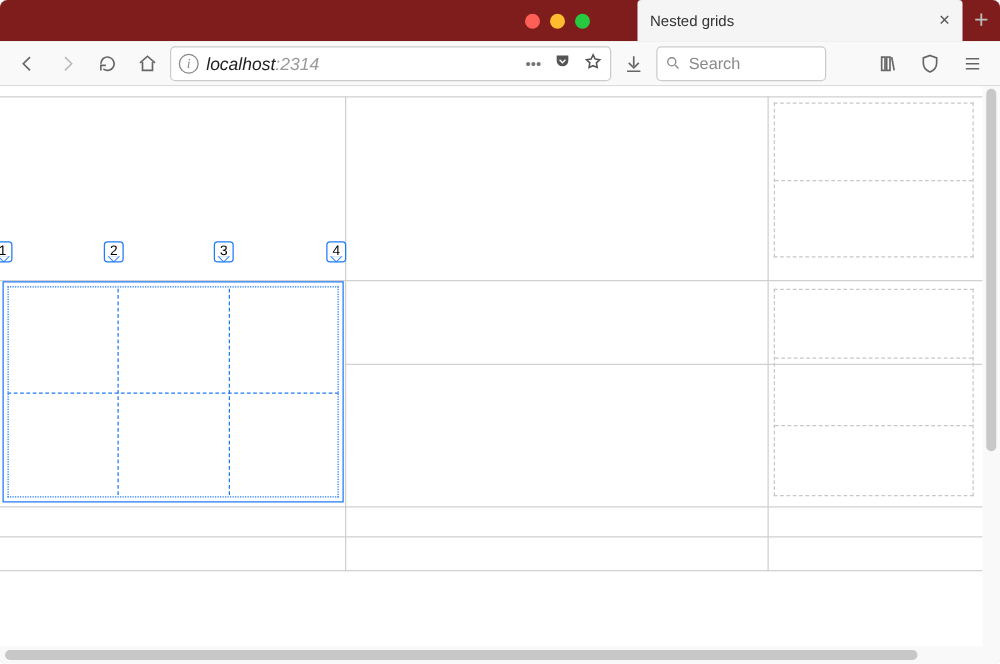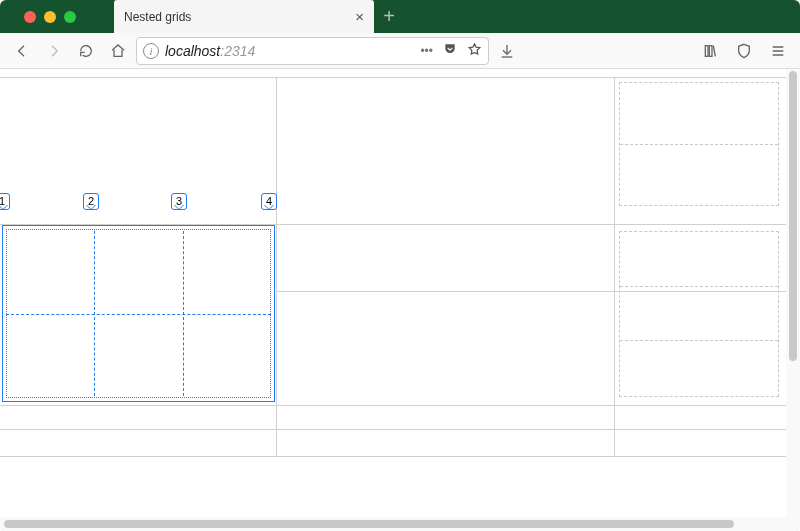--- a/index.html
+++ b/index.html
@@ -1,19 +1,19 @@
 <!DOCTYPE html>
 <html><head>
 <meta charset="utf-8">
 <style>
   * { box-sizing: border-box; }
   html, body { margin: 0; padding: 0; font-family: -apple-system, BlinkMacSystemFont, "Segoe UI", sans-serif; font-size: 12px; }
   .window { width: 800px; height: 531px; background: #fff; border-radius: 6px; overflow: hidden; position: relative; box-shadow: 0 0 0 1px rgba(0,0,0,0.05); }
   
-  .titlebar { height: 33px; background: #14532d; display: flex; align-items: center; padding-left: 24px; }
+  .titlebar { height: 33px; background: #7f1d1d; display: flex; align-items: center; padding-left: 10px; justify-content: flex-end; }
   .traffic { display: flex; gap: 8px; align-items: center; }
   .tl { width: 12px; height: 12px; border-radius: 50%; }
   .tl.red { background: #ff5f57; }
   .tl.yellow { background: #febc2e; }
   .tl.green { background: #28c840; }
   .tabstrip { display: flex; margin-left: 38px; height: 100%; align-items: flex-end; }
   .tab { background: #f5f5f5; height: 33px; width: 260px; border-top-left-radius: 3px; border-top-right-radius: 3px; display: flex; align-items: center; padding: 0 10px; gap: 10px; color: #333; }
   .tab .title { flex: 1; font-size: 12px; }
   .tab .close { font-size: 15px; color: #555; }
   .newtab { width: 30px; height: 33px; display:flex; align-items:center; justify-content:center; color: #bbb; font-size: 20px; }
@@ -134,20 +134,27 @@
             </svg></span>
       </div>
     </div>
     <div class="tbtn dl">
       <svg viewBox="0 0 24 24" stroke="#0a84ff">
           <path d="M12 3v12"></path>
           <path d="M6 11l6 6 6-6"></path>
           <path d="M4 21h16"></path>
         </svg>
     </div>
+    <div class="searchbox">
+      <svg width="13" height="13" viewBox="0 0 24 24" fill="none" stroke="#888" stroke-width="2">
+          <circle cx="10" cy="10" r="6"></circle>
+          <path d="M20 20l-5-5"></path>
+        </svg>
+      <span textcontent="Search">Search</span>
+    </div>
     <div class="right-tools">
       <div class="tbtn">
         <svg viewBox="0 0 24 24" stroke="#666">
             <rect x="5" y="4" width="4" height="16"></rect>
             <rect x="11" y="4" width="4" height="16"></rect>
             <path d="M17 4l3 16"></path>
           </svg>
       </div>
       <div class="tbtn">
         <svg viewBox="0 0 24 24" fill="#555" stroke="none">

